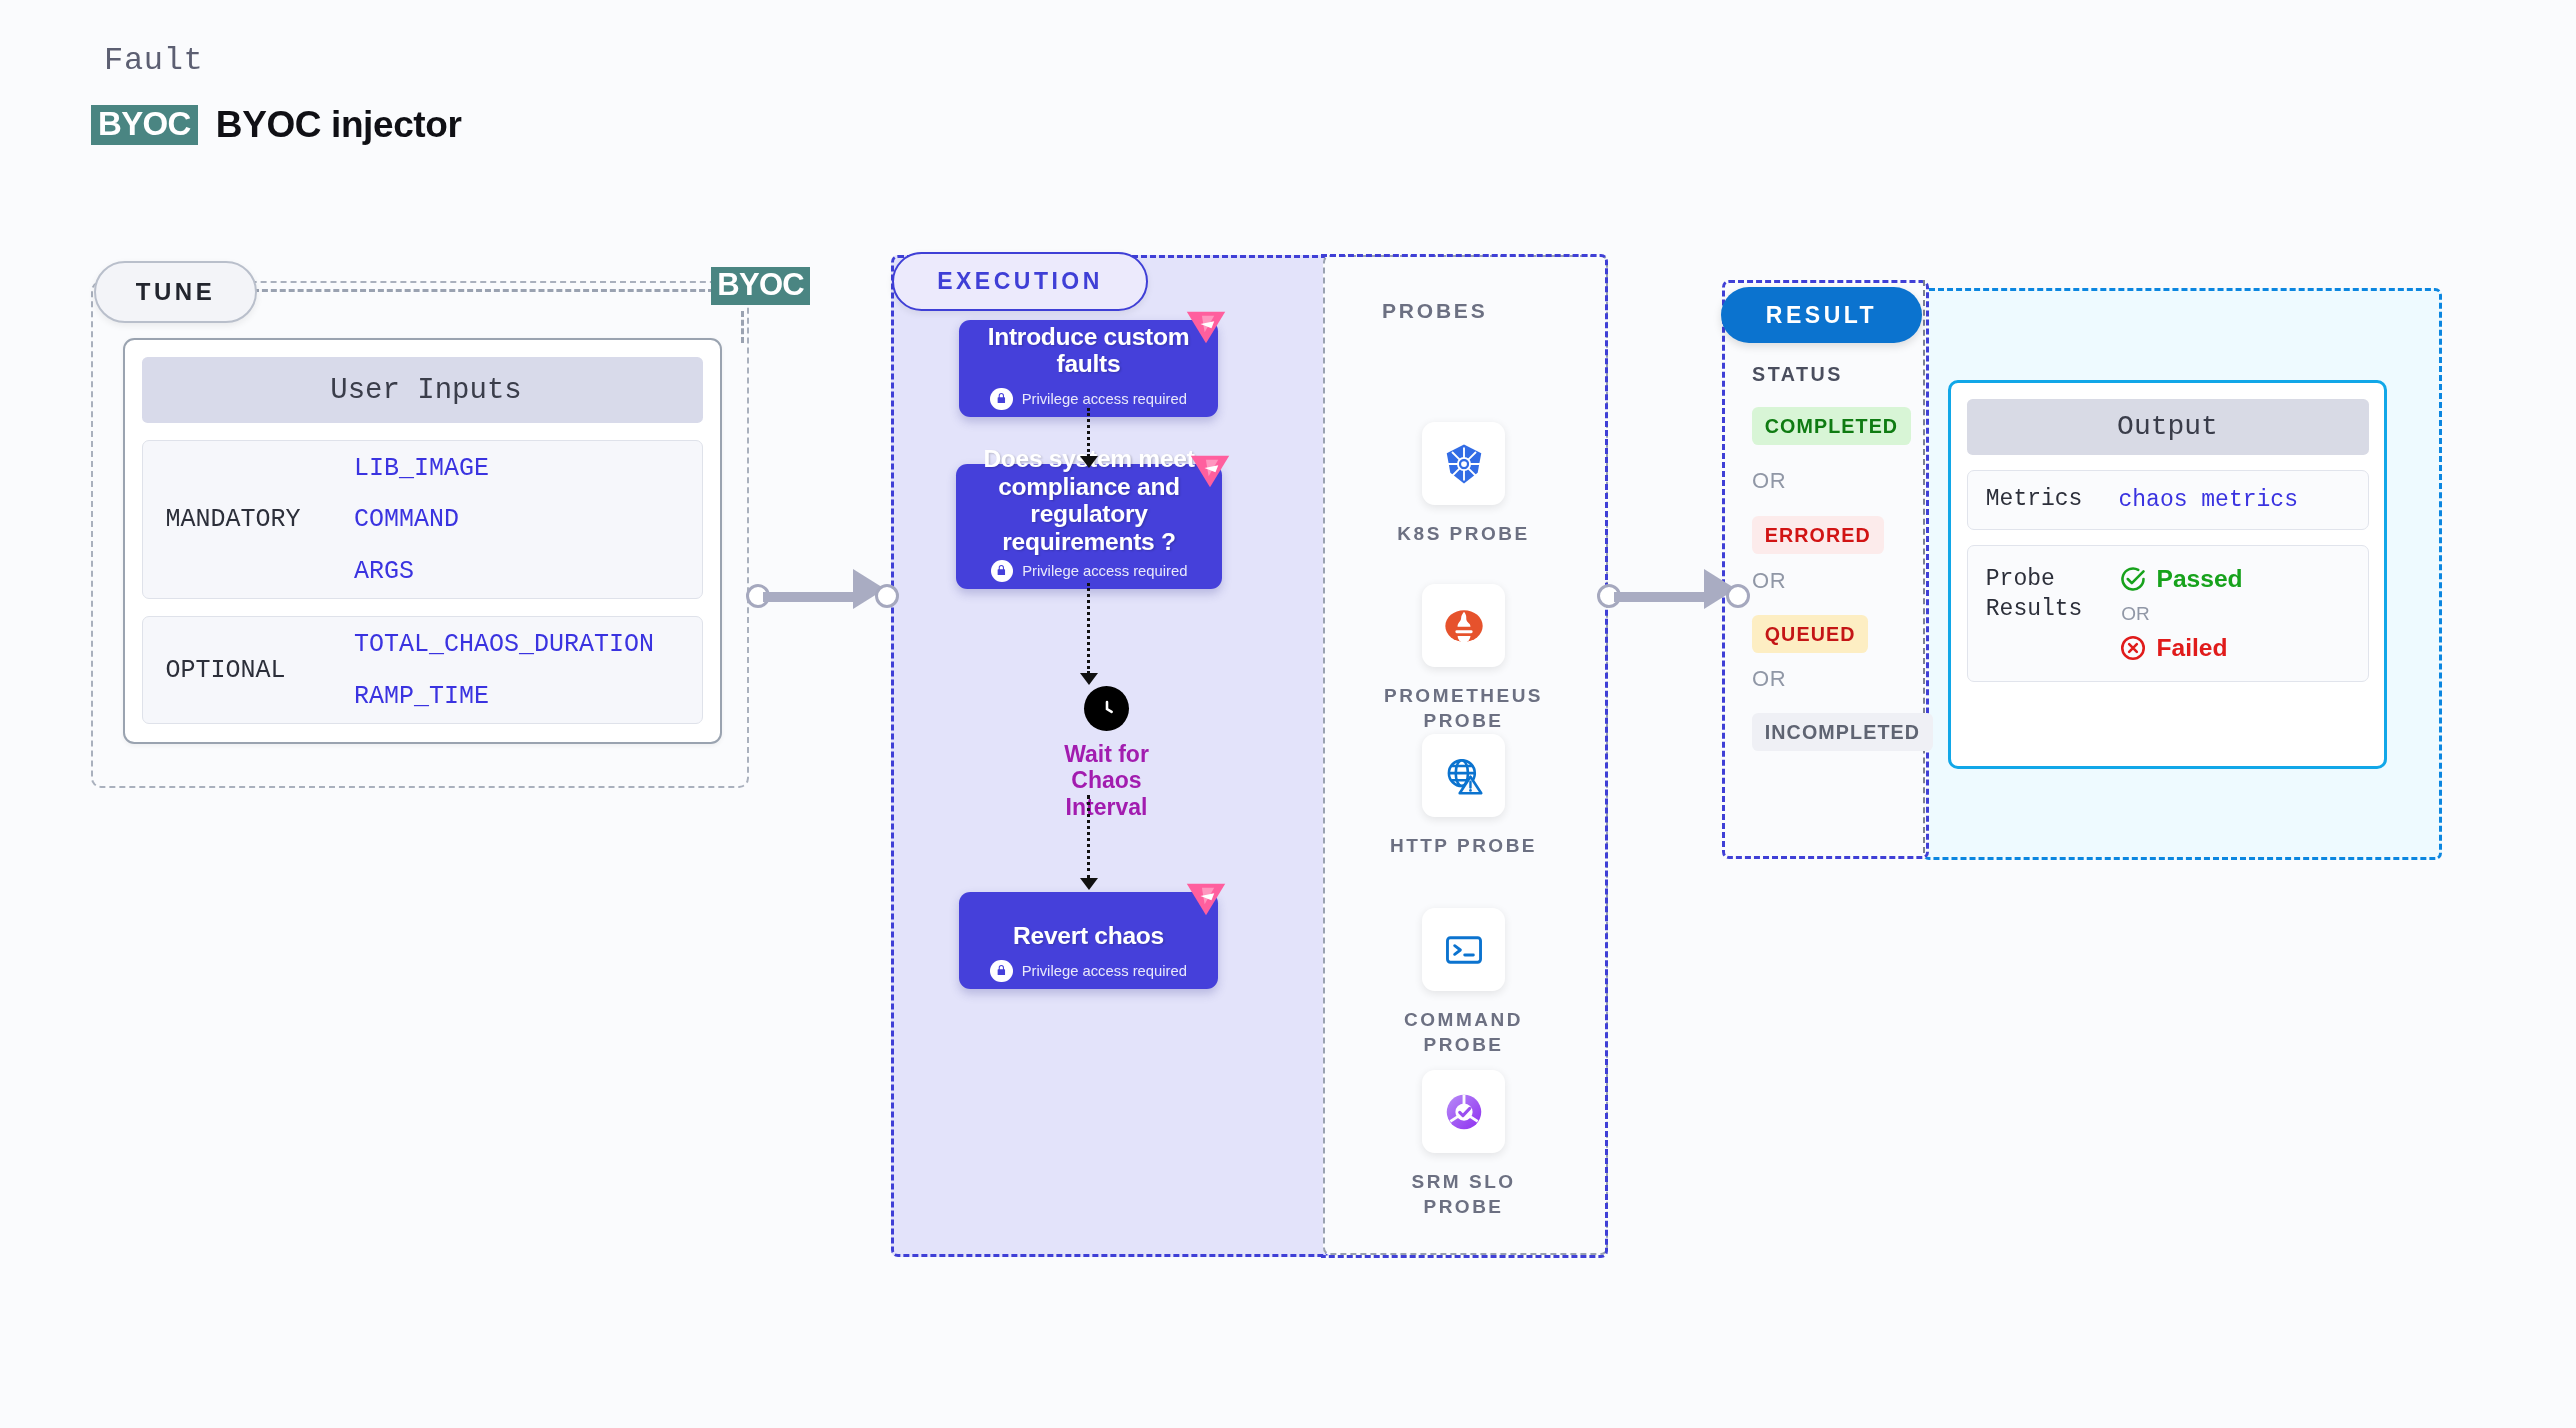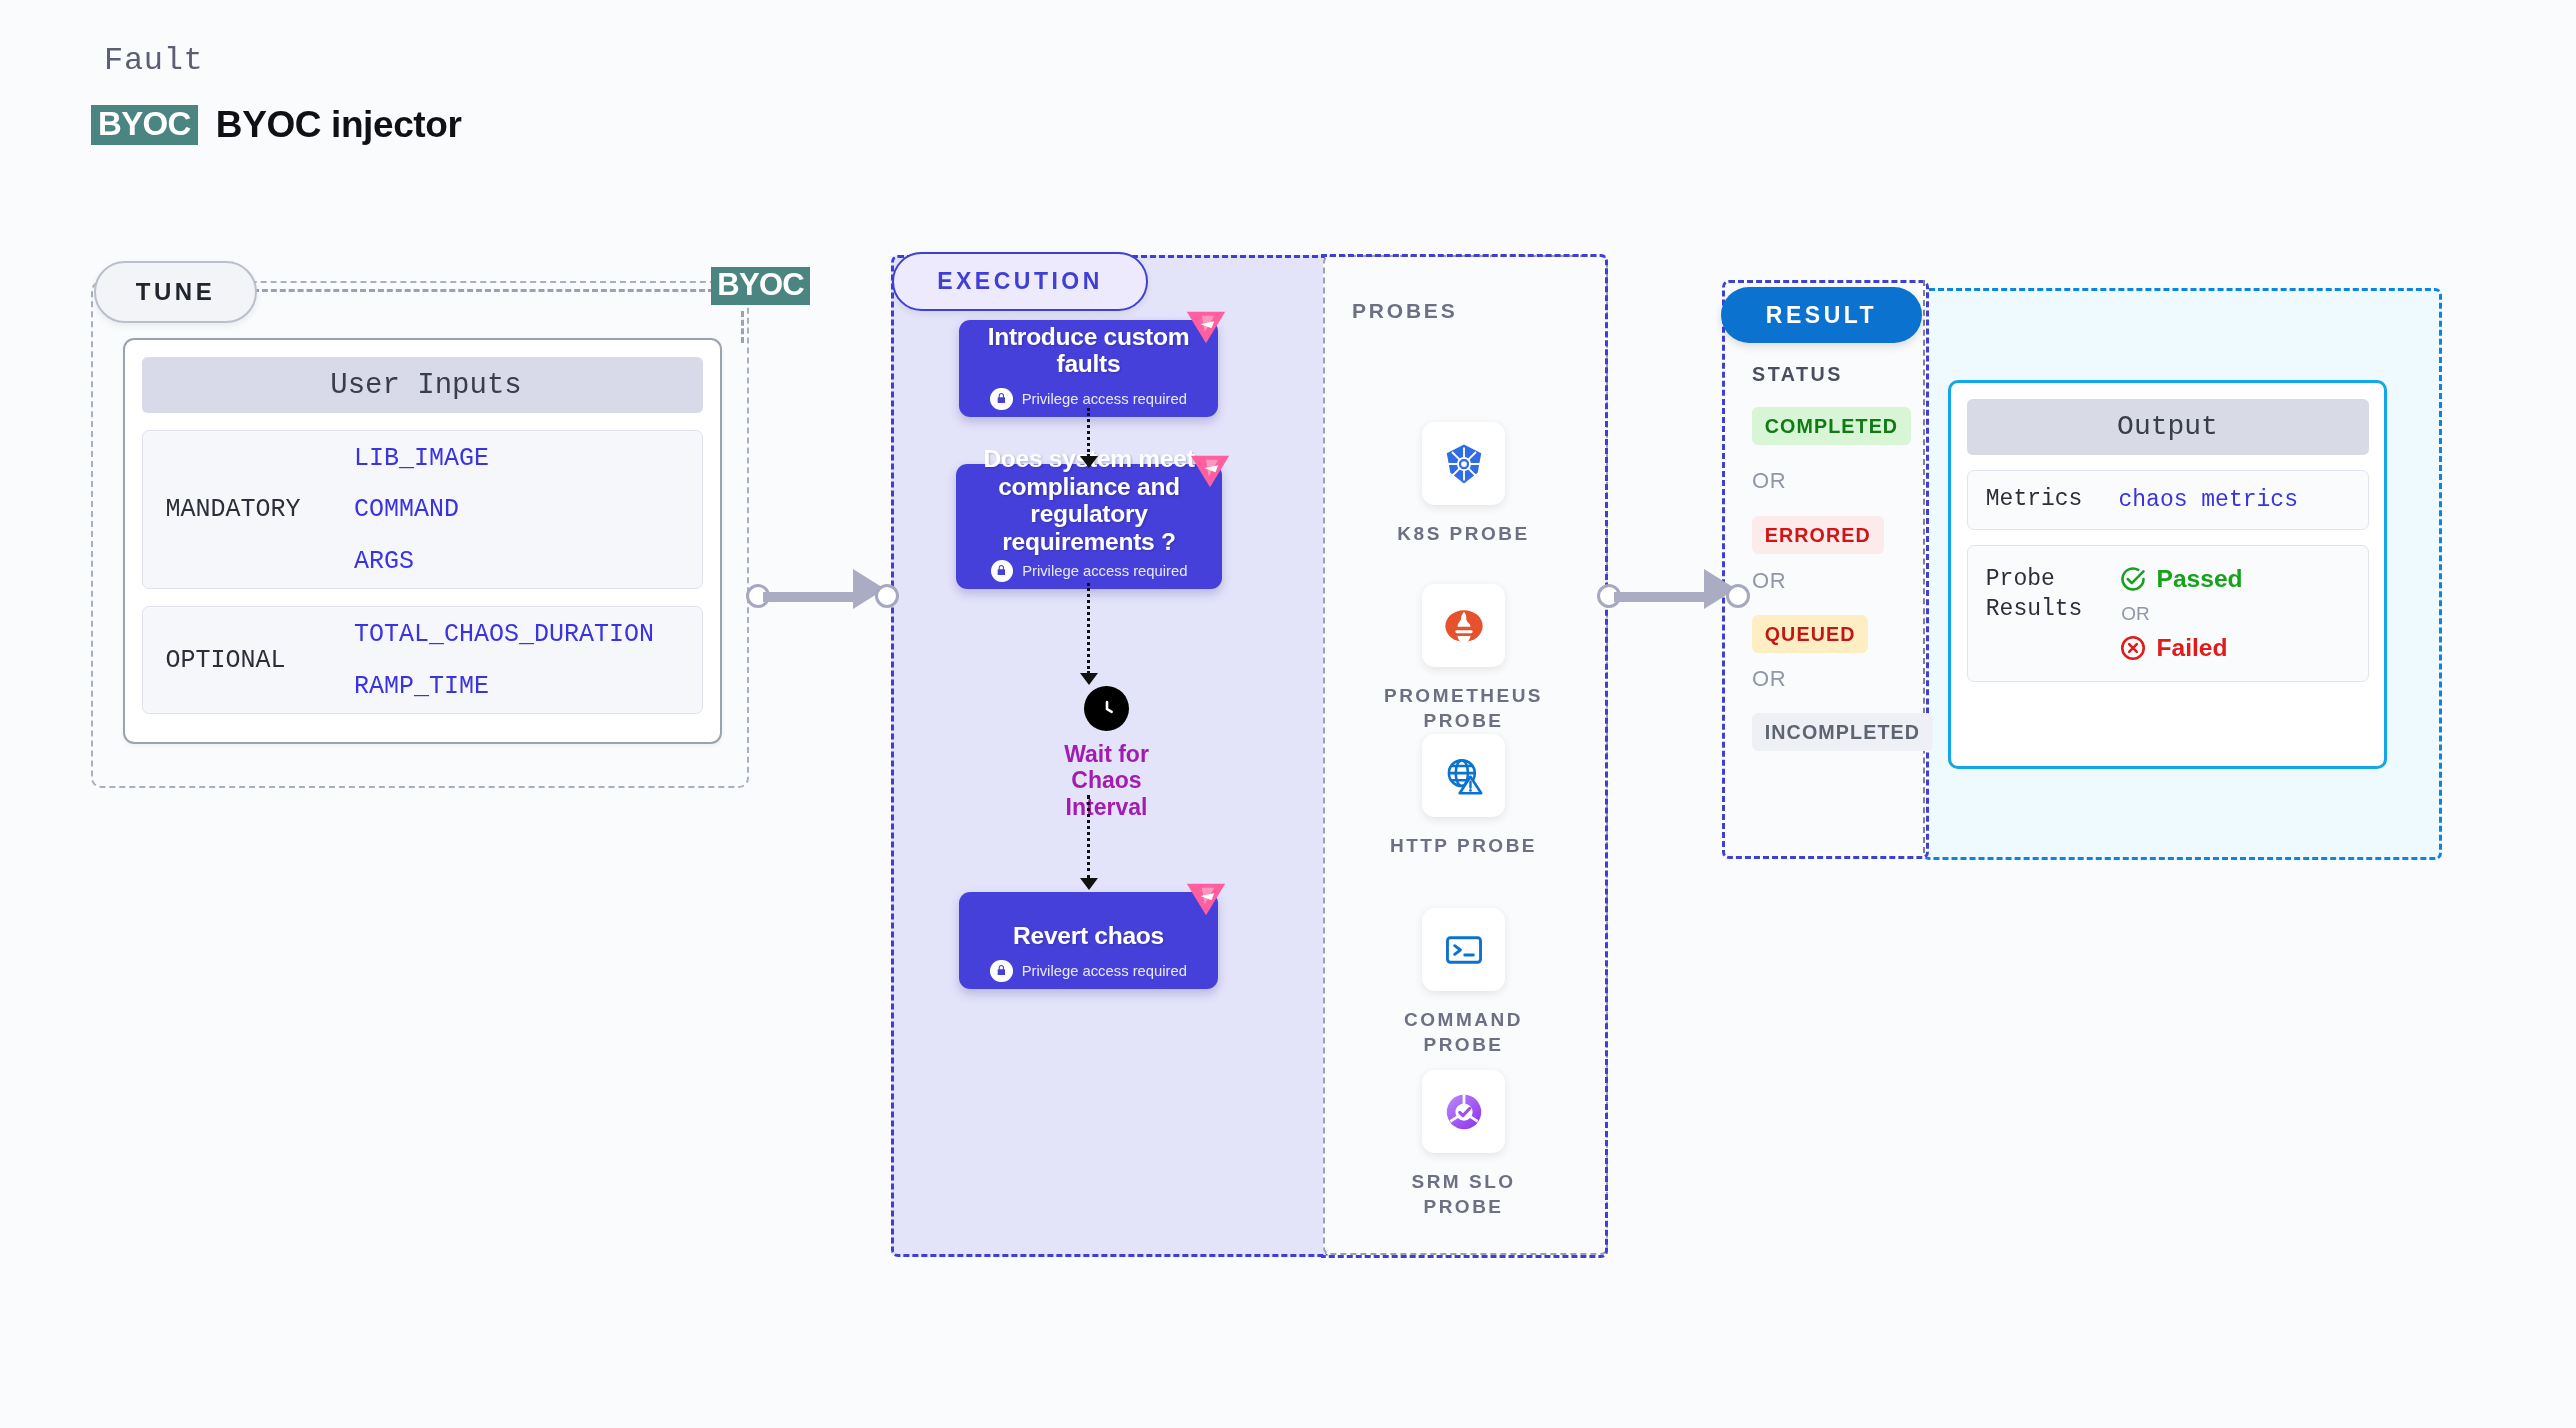--- a/index.html
+++ b/index.html
@@ -53,21 +53,21 @@
   #byoc-badge-stub{
     position:absolute;left:741px;top:311px;width:0;height:32px;
     border-left:3.5px dashed #9aa2b1;z-index:5;
   }
   #inputs-card{
     position:absolute;left:123px;top:338px;width:595px;height:402px;
     background:#fff;border:2.1px solid #9aa3b0;border-radius:11.3px;
     box-shadow:0 1.4px 4.2px rgba(0,0,0,.05);
   }
   #inputs-header{
-    margin:17px 17px 0 17px;height:56px;background:#d8daea;border-radius:5.6px;
+    margin:17px 17px 0 17px;height:66px;background:#d8daea;border-radius:5.6px;
     display:flex;align-items:center;justify-content:center;
     font-family:"Liberation Mono",monospace;font-size:29px;color:#3a3d4a;padding-left:7px;
   }
   .param-group{
     margin:17px;border:1.4px solid #dfe2ea;border-radius:7px;background:#f6f7fb;
     display:flex;align-items:center;padding:12.7px 0;
   }
   .param-label{
     width:211px;padding-left:22.5px;box-sizing:border-box;
     font-family:"Liberation Mono",monospace;font-size:25px;color:#2c2f3a;
@@ -103,21 +103,21 @@
   #probes-panel{
     position:absolute;left:1323px;top:255px;width:281px;height:996px;
     background:#fafbfd;border:2.8px dashed #9aa2b1;border-radius:7px;
   }
   #probes-outer-dash{
     position:absolute;left:1321px;top:254px;width:284px;height:998px;
     border:3.5px dashed #3f3fd6;border-left:none;border-radius:0 7px 7px 0;
     pointer-events:none;
   }
   #probes-title{
-    position:absolute;left:1352px;top:299px;
+    position:absolute;left:1382px;top:299px;
     font-size:21px;font-weight:bold;color:#6c7082;letter-spacing:2.8px;
   }
 
   .exec-box{
     position:absolute;background:#4540da;border-radius:11.3px;
     box-shadow:0 4.2px 9.9px rgba(60,60,150,.25);
     display:flex;flex-direction:column;align-items:center;justify-content:flex-end;
     color:#fff;text-align:center;
   }
   .exec-title{font-size:24.6px;font-weight:bold;line-height:1.12;letter-spacing:-0.3px;

